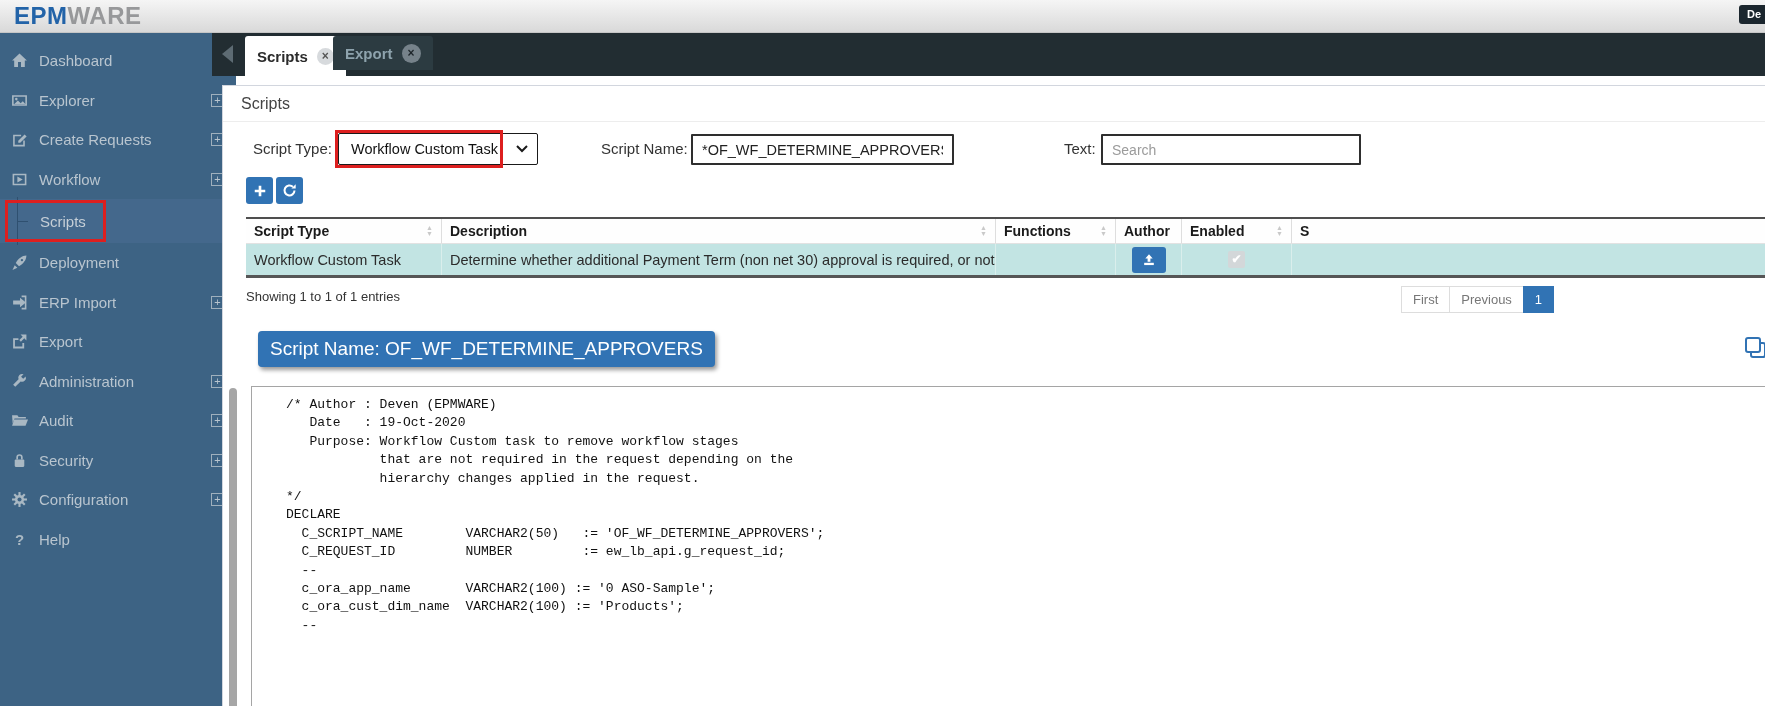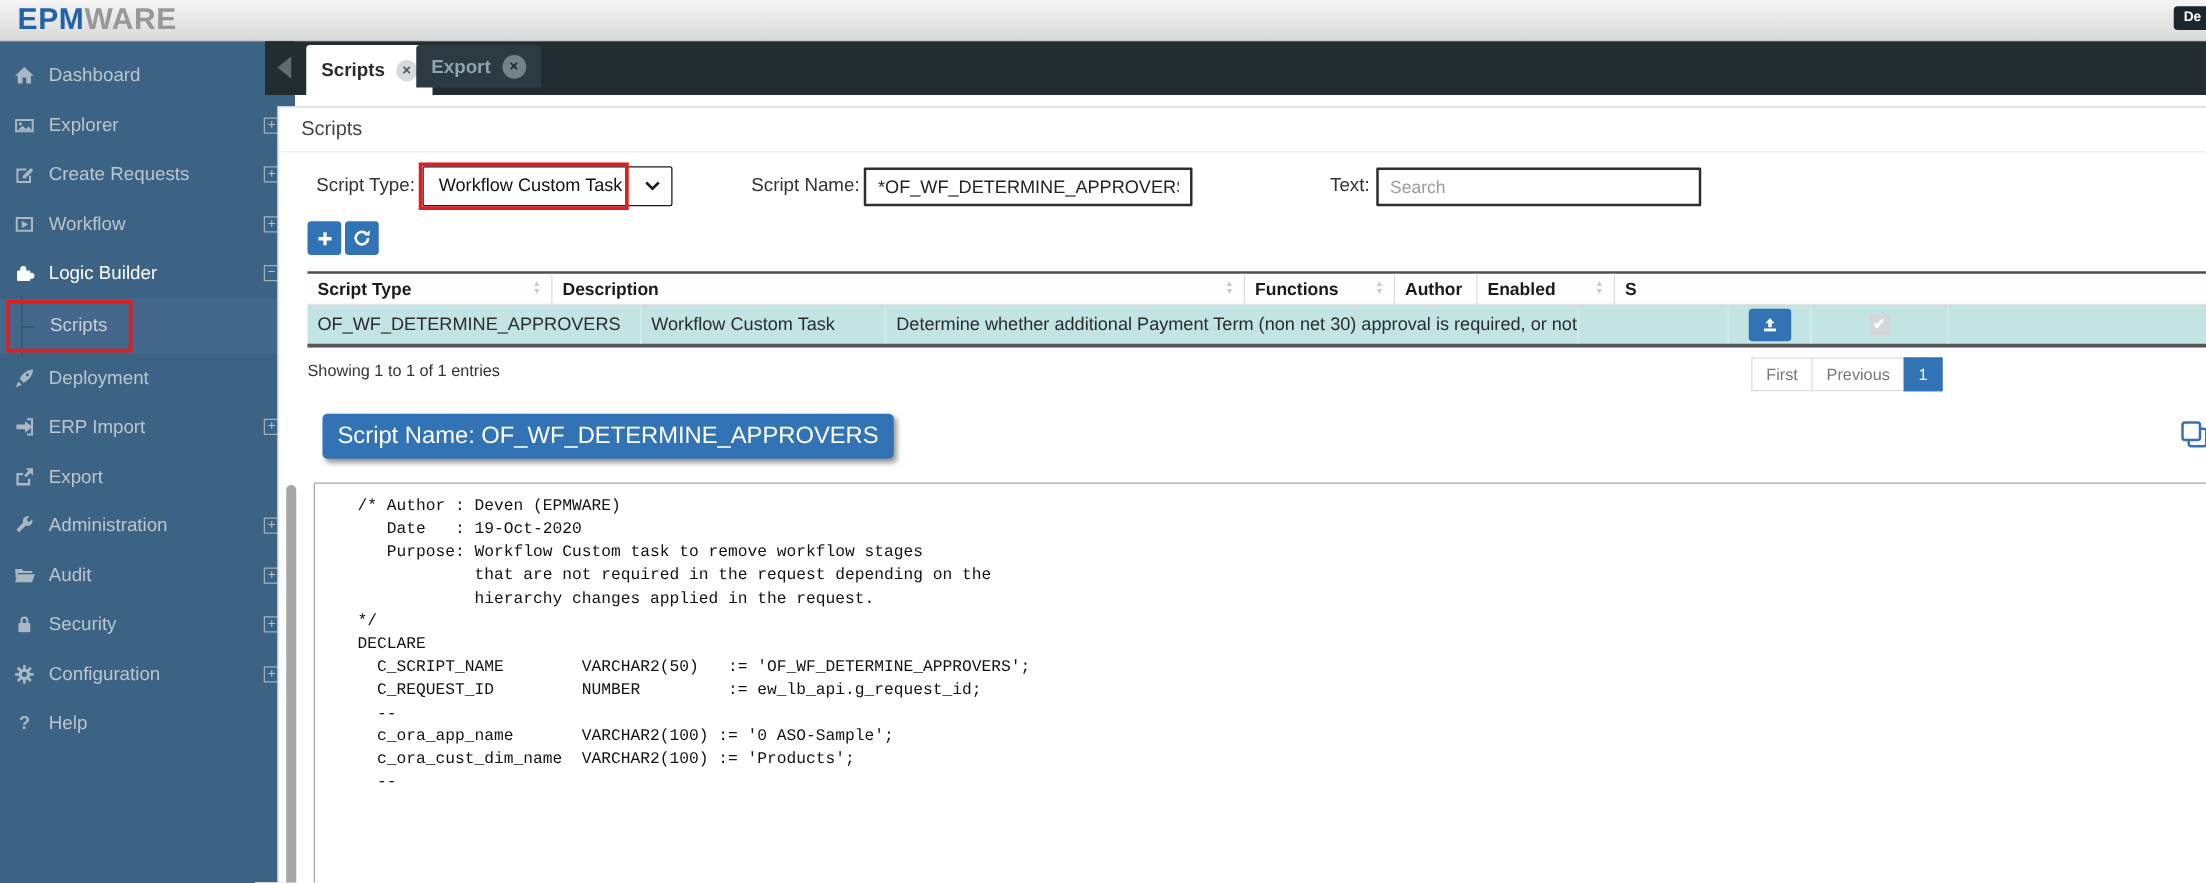--- a/index.html
+++ b/index.html
@@ -139,29 +139,20 @@
       <span class="exp">+</span>
     </li>
     <li class="mi">
       <svg class="sic" viewBox="0 0 16 16">
           <path d="M1.5 2.5h13v11h-13zM3 4v8h10V4z"></path>
           <path d="M6 5.2v5.6L11 8z"></path>
         </svg>
       <span>Workflow</span>
       <span class="exp">+</span>
     </li>
-    <li class="mi active">
-      <svg class="sic" viewBox="0 0 16 16">
-          <rect x="2.5" y="6" width="10" height="8" rx="1"></rect>
-          <circle cx="7.2" cy="5" r="2.3"></circle>
-          <circle cx="13.4" cy="10" r="2.2"></circle>
-        </svg>
-      <span>Logic Builder</span>
-      <span class="exp">−</span>
-    </li>
     <li class="mi sub">
       <span class="tree-v"></span>
       <span class="tree-h"></span>
       <span>Scripts</span>
       <span class="redbox-scripts"></span>
     </li>
     <li class="mi">
       <svg class="sic" viewBox="0 0 16 16">
           <path d="M14.5 1.5c-4 0-8 3-10 7l3 3c4-2 7-6 7-10z"></path>
           <circle cx="10.3" cy="5.7" r="1.1" fill="#3d6384"></circle>
@@ -299,21 +290,20 @@
         <span class="sort2">
             <span>▲</span>
             <span>▼</span>
           </span>
       </div>
       <div class="th c7">
         <span>S</span>
       </div>
     </div>
     <div class="trow">
-      <div class="td c1">OF_WF_DETERMINE_APPROVERS</div>
       <div class="td c2">Workflow Custom Task</div>
       <div class="td c3">Determine whether additional Payment Term (non net 30) approval is required, or not.</div>
       <div class="td c4"></div>
       <div class="td c5">
         <button class="up-btn">
           <svg width="14" height="14" viewBox="0 0 16 16">
               <path d="M8 1.5l4.2 4.8H9.6V10H6.4V6.3H3.8z" fill="#fff"></path>
               <rect x="2.5" y="11.2" width="11" height="2.6" fill="#fff"></rect>
             </svg>
         </button>

